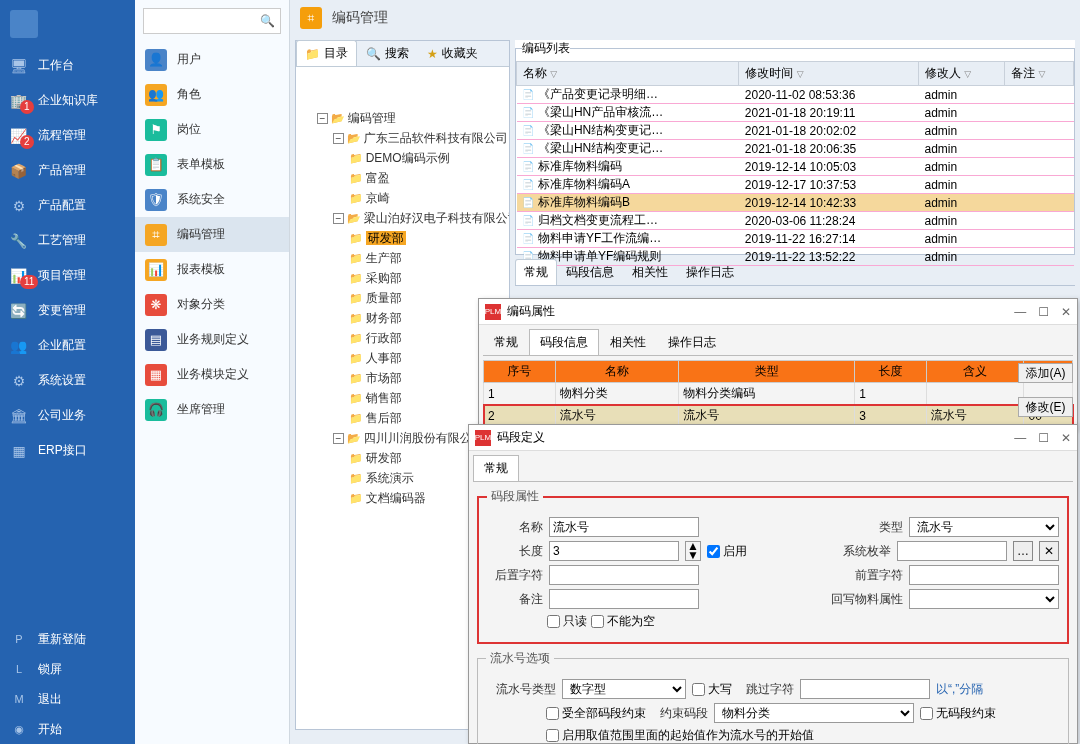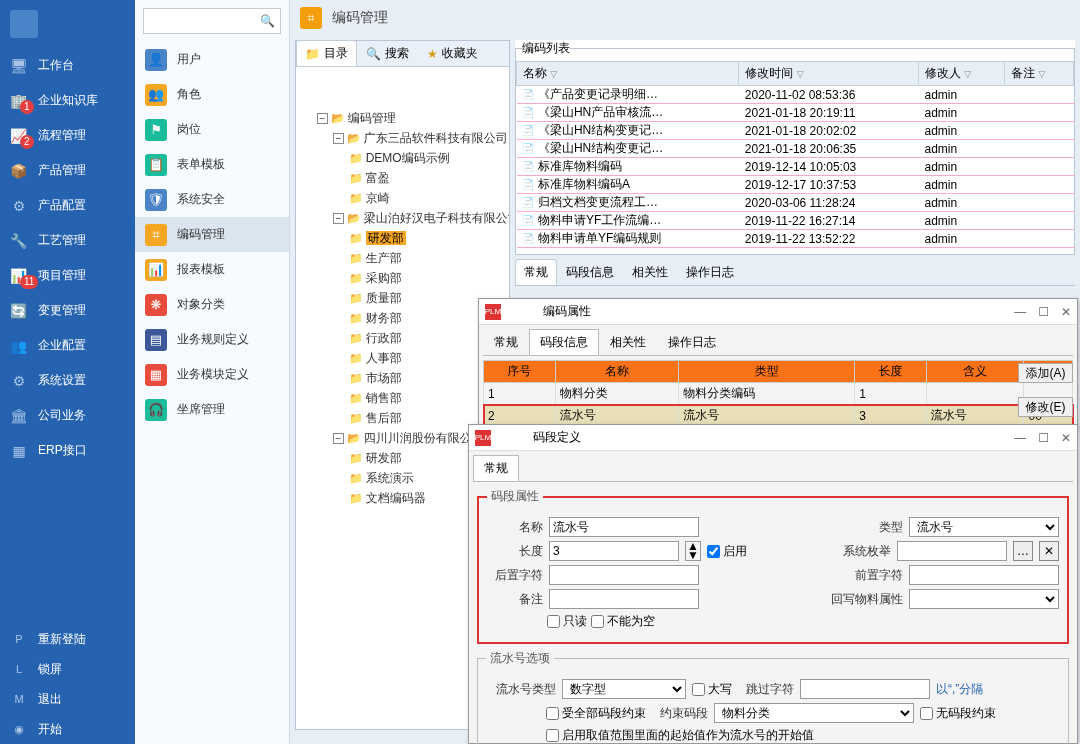--- a/index.html
+++ b/index.html
@@ -47,21 +47,21 @@
 .panel-list thead th { background: #e8eef5; border: 1px solid #c8d0da; text-align: left; padding: 3px 6px; font-weight: normal; }
 .panel-list tbody td { padding: 0 6px; border-bottom: 1px solid #f9a8d4; }
 .panel-list tbody tr.sel { background: #f5d89c; }
 .panel-list .row-icon::before { content: "📄"; font-size: 10px; margin-right: 3px; color: #5a88bd; }
 
 .panel-detail-tabs { position: absolute; left: 225px; top: 260px; right: 5px; }
 .panel-detail-tabs .tabs { background: transparent; border-bottom: 1px solid #b8c5d6; }
 
 
 .dialog { position: absolute; background: #f4f4f4; border: 1px solid #999; box-shadow: 2px 2px 6px rgba(0,0,0,0.2); }
-.dialog .titlebar { height: 26px; background: #fff; display: flex; align-items: center; padding: 0 6px; border-bottom: 1px solid #ddd; gap: 36px; }
+.dialog .titlebar { height: 26px; background: #fff; display: flex; align-items: center; padding: 0 6px; border-bottom: 1px solid #ddd; }
 .dialog .titlebar .logo { width: 16px; height: 16px; background: #d33; color: #fff; font-size: 8px; display: flex; align-items: center; justify-content: center; margin-right: 6px; }
 .dialog .titlebar .winbtns { margin-left: auto; display: flex; gap: 12px; color: #666; }
 .dialog .body { padding: 4px; }
 .dialog .dtabs { display: flex; border-bottom: 1px solid #bbb; }
 .dialog .dtabs .dtab { padding: 4px 10px; border: 1px solid transparent; border-bottom: none; cursor: pointer; }
 .dialog .dtabs .dtab.active { background: #fff; border-color: #bbb; }
 .dialog1 { left: 478px; top: 298px; width: 600px; height: 130px; }
 .dialog1 .tbl { width: 100%; border-collapse: collapse; margin-top: 4px; }
 .dialog1 .tbl th { background: #f97316; border: 1px solid #ccc; font-weight: normal; padding: 2px 4px; text-align: center; }
 .dialog1 .tbl td { border: 1px solid #ddd; padding: 2px 4px; }
@@ -329,20 +329,26 @@
             </tr>
             <tr class="">
               <td class="row-icon">标准库物料编码</td>
               <td>2019-12-14 10:05:03</td>
               <td>admin</td>
               <td></td>
             </tr>
             <tr class="">
               <td class="row-icon">标准库物料编码A</td>
               <td>2019-12-17 10:37:53</td>
+              <td>admin</td>
+              <td></td>
+            </tr>
+            <tr class="sel">
+              <td class="row-icon">标准库物料编码B</td>
+              <td>2019-12-14 10:42:33</td>
               <td>admin</td>
               <td></td>
             </tr>
             <tr class="">
               <td class="row-icon">归档文档变更流程工…</td>
               <td>2020-03-06 11:28:24</td>
               <td>admin</td>
               <td></td>
             </tr>
             <tr class="">

